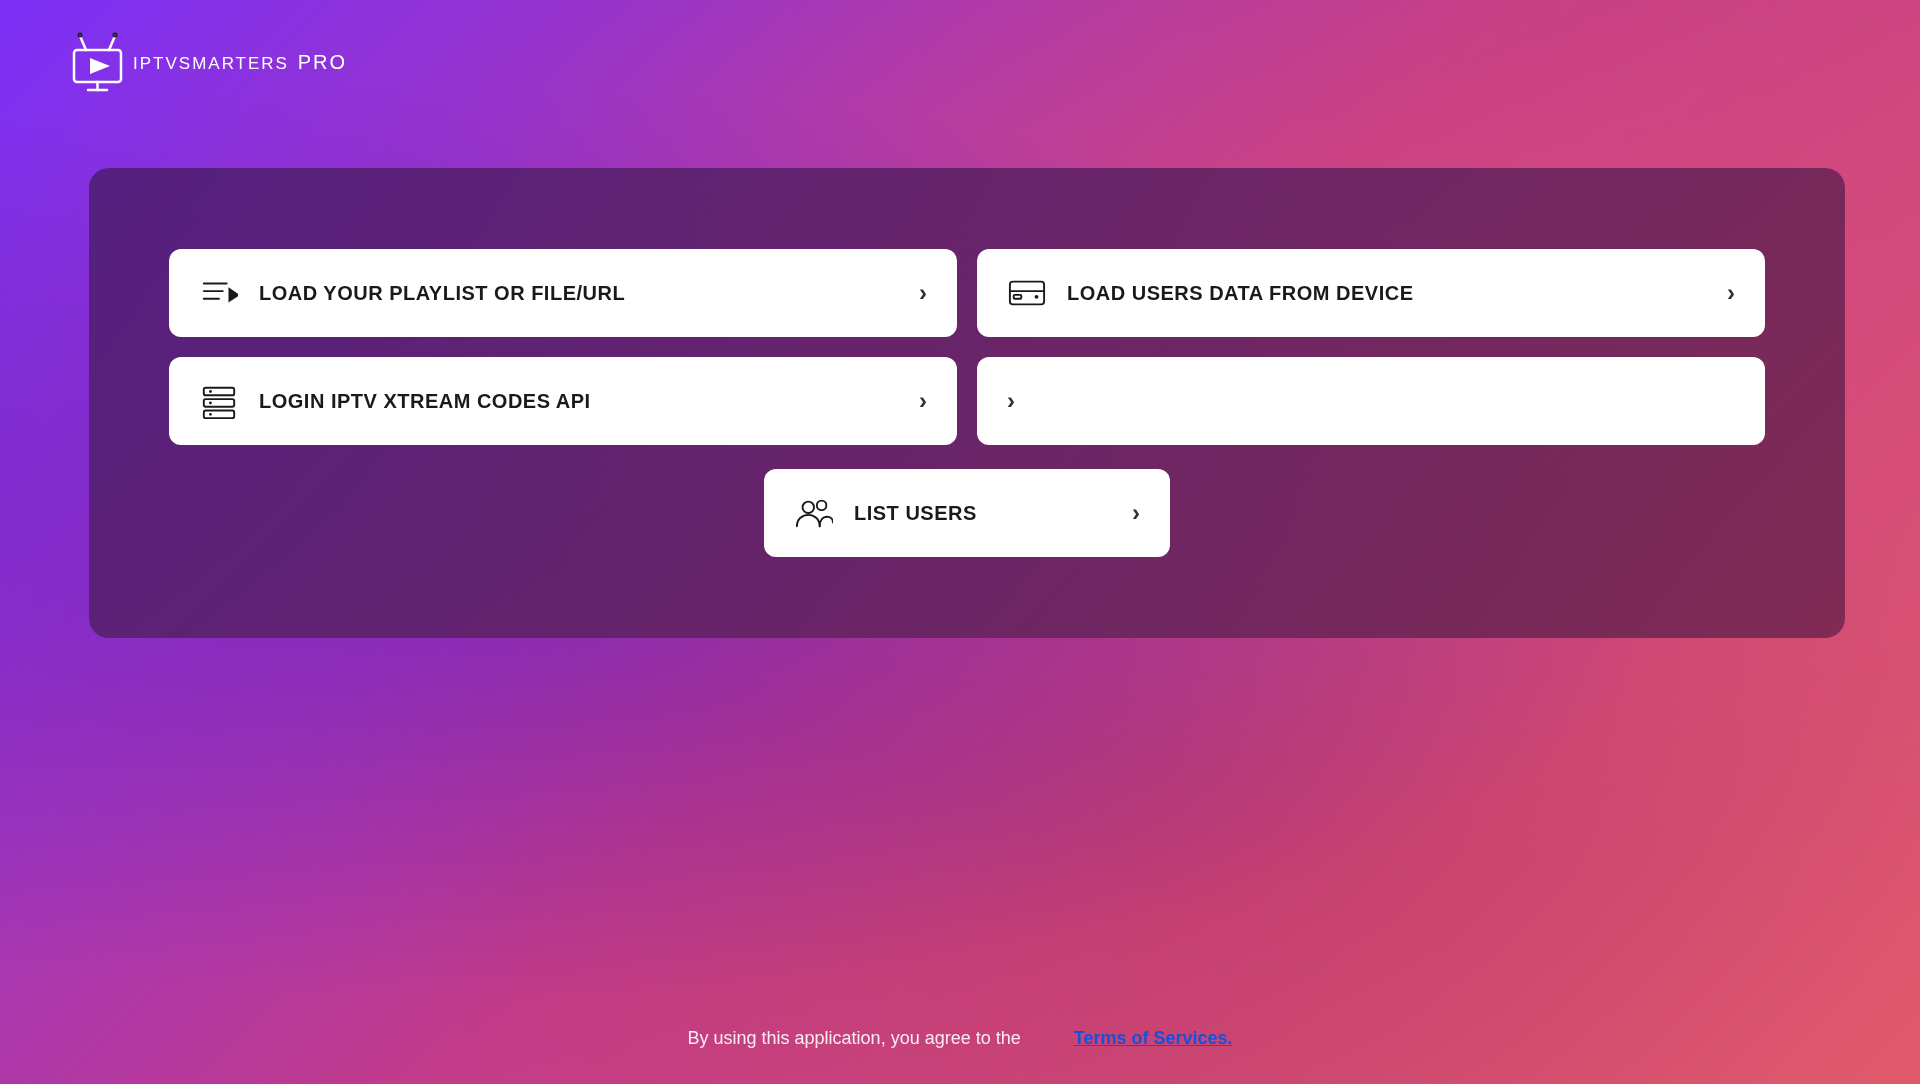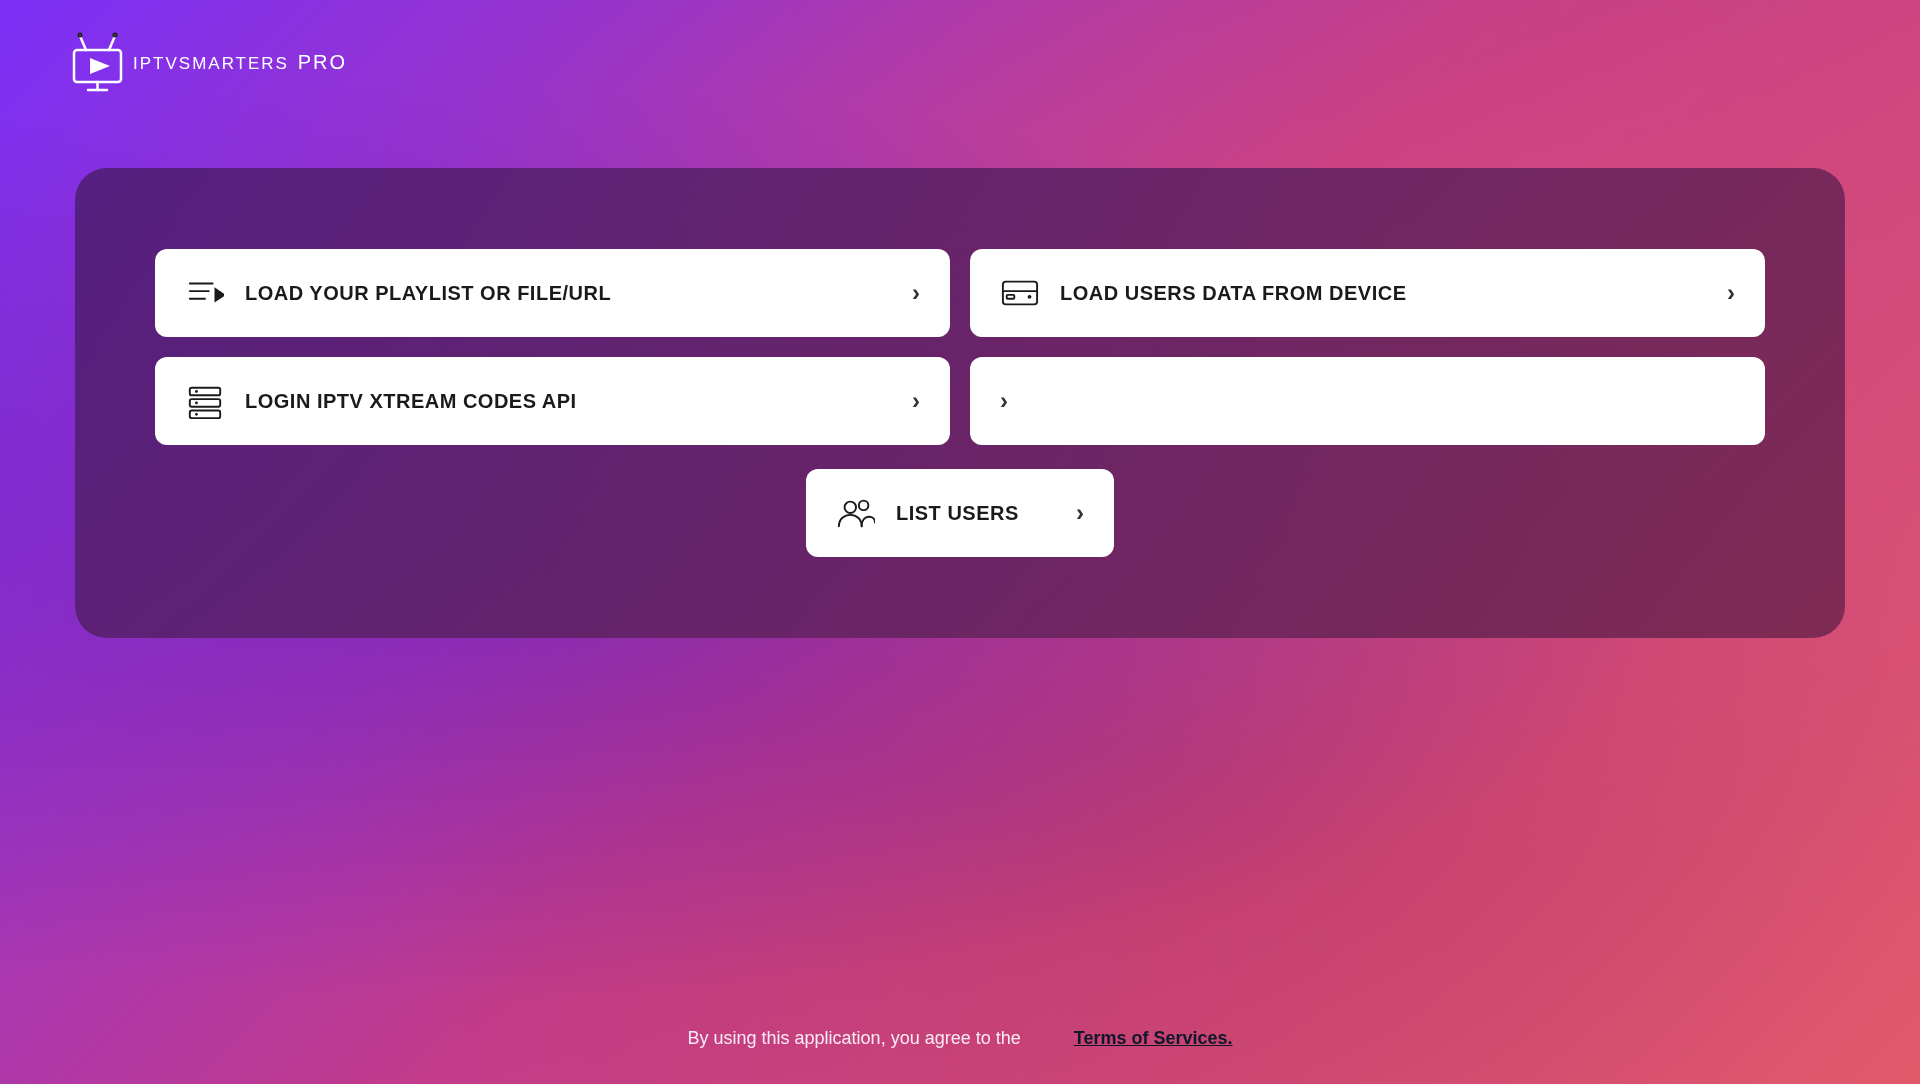--- a/index.html
+++ b/index.html
@@ -65,25 +65,25 @@
     .logo-text span {
       font-weight: 400;
       font-size: 17px;
       color: white;
       letter-spacing: 2px;
     }
 
     .main-panel {
       position: absolute;
       top: 168px;
-      left: 75px;
+      left: 89px;
       right: 75px;
       height: 470px;
       background: linear-gradient(135deg, rgba(80, 30, 120, 0.92) 0%, rgba(120, 40, 80, 0.92) 100%);
-      border-radius: 32px;
+      border-radius: 20px;
       display: flex;
       flex-direction: column;
       align-items: center;
       justify-content: center;
       padding: 50px 80px;
       z-index: 5;
     }
 
     .options-grid {
       display: grid;
@@ -143,37 +143,37 @@
     .list-users-card {
       background: white;
       border-radius: 12px;
       display: flex;
       align-items: center;
       justify-content: space-between;
       padding: 8px 30px;
       height: 88px;
       cursor: pointer;
       transition: background 0.2s;
-      width: 308px;
+      width: 406px;
       gap: 46px;
     }
 
     .footer-text {
       position: absolute;
       bottom: 35px;
       left: 0;
       right: 0;
       text-align: center;
       color: rgba(255,255,255,0.9);
       font-size: 18px;
       z-index: 10;
     }
 
     .footer-text a {
-      color: #0f172a;
+      color: #1d4ed8;
       font-weight: 700;
       text-decoration: underline;
       margin-left: 48px;
     }
 
     
     svg {
       fill: none;
       stroke: #1a1a1a;
       stroke-width: 2;

